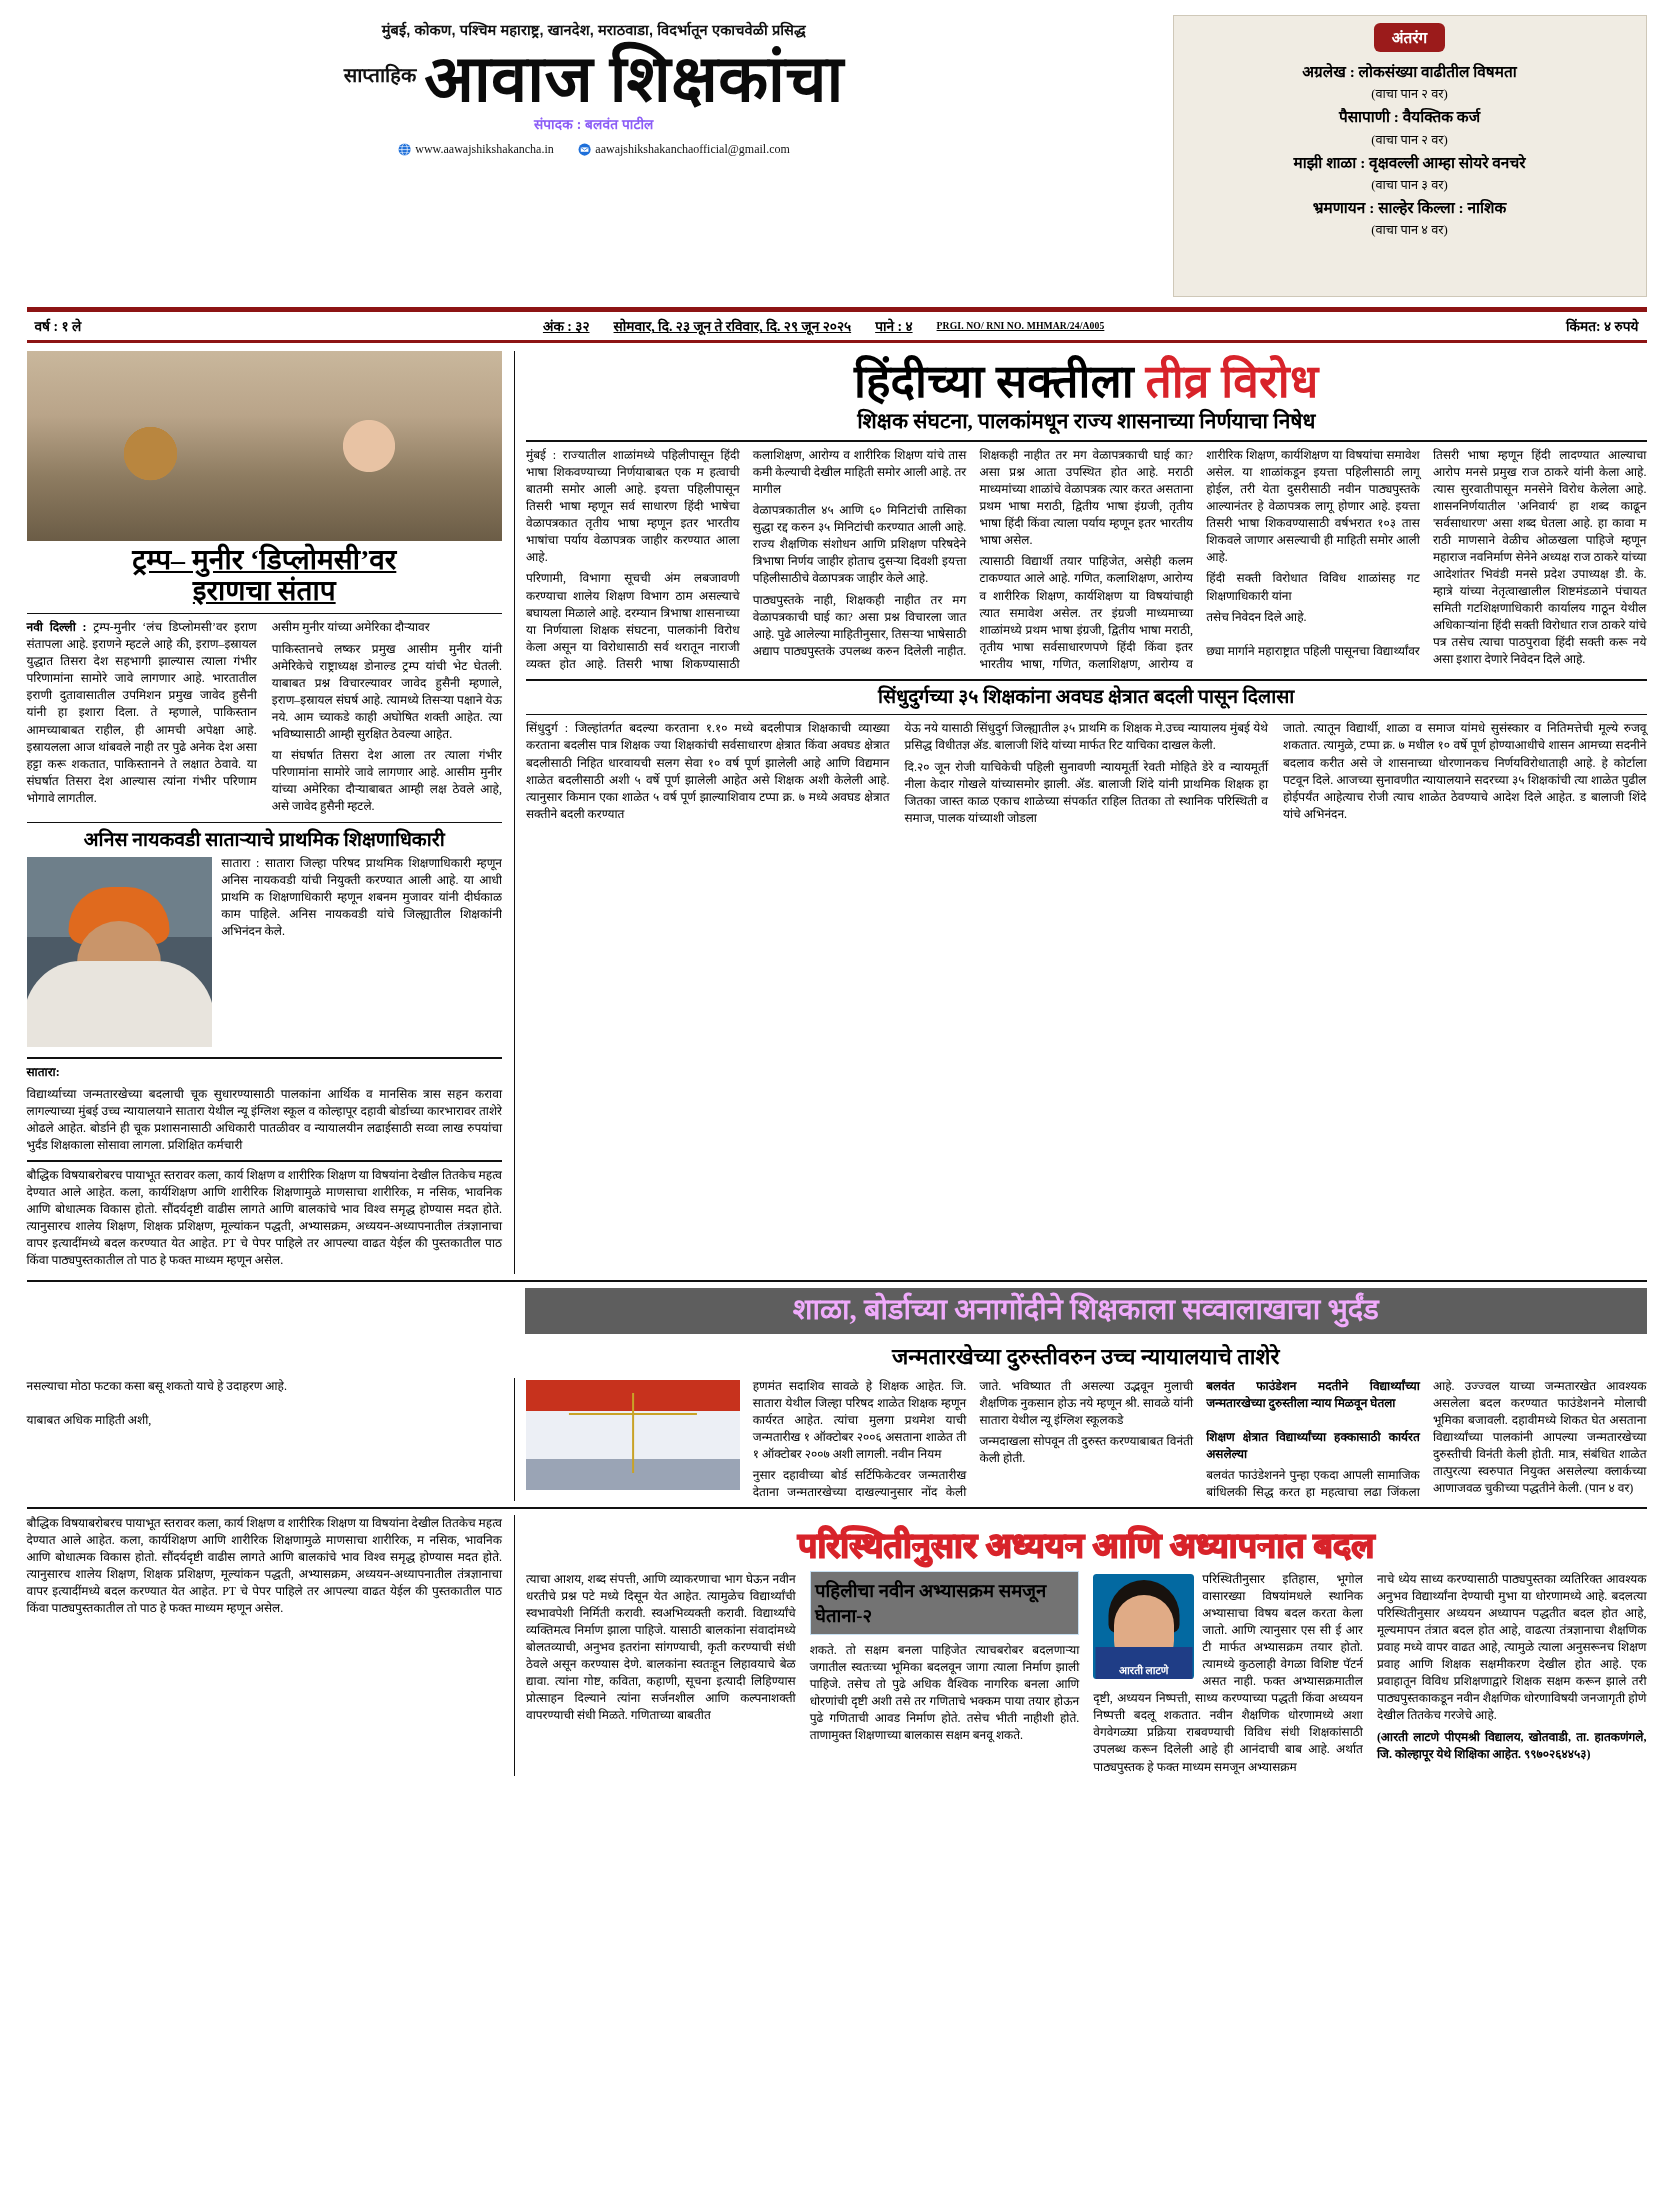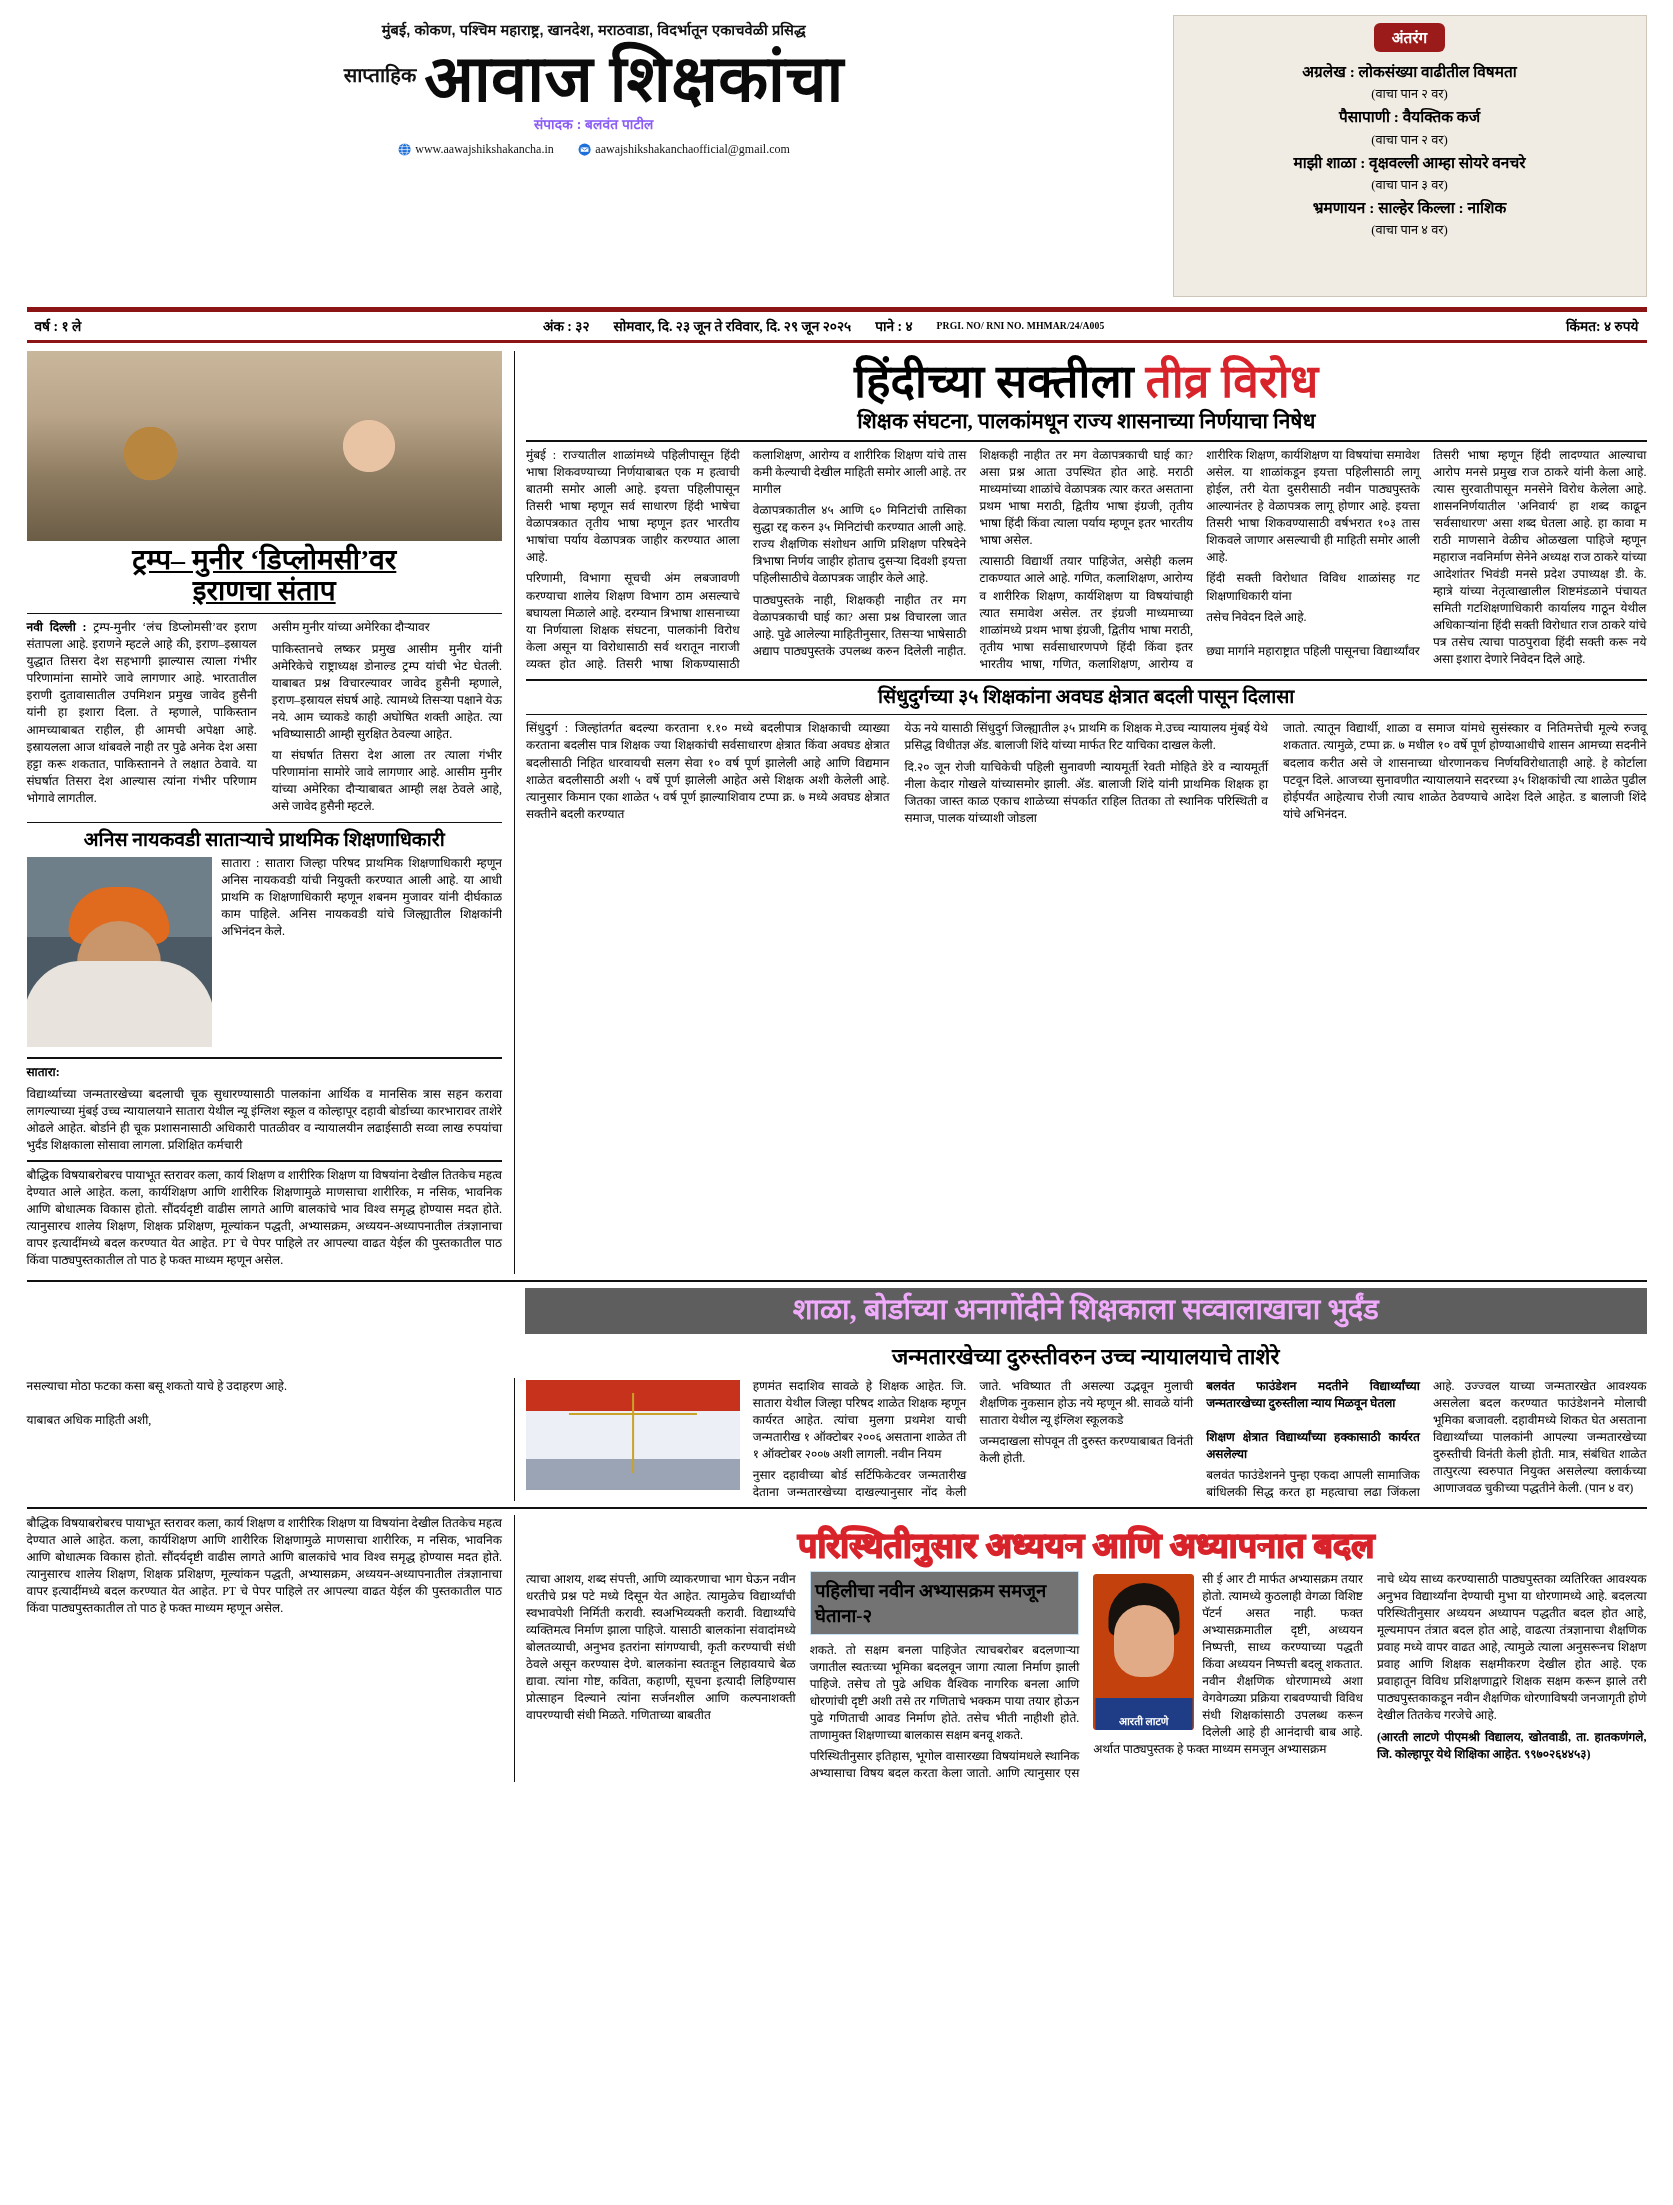--- a/index.html
+++ b/index.html
@@ -59,21 +59,21 @@
 
   
   .rule-thick { height: 4.9px; background:#8d1414; margin-top: 9.7px; }
   .rule-thin  { height: 2.2px;  background:#8d1414; }
   .inforow {
     display:flex; align-items:center; justify-content:space-between;
     padding: 4.9px 8px; font-family:"Liberation Serif", serif;
     font-size: 13.7px; font-weight:700;
   }
   .inforow .small { font-weight:700; font-size: 9.7px; letter-spacing:0.1px; }
-  .info-mid { display:flex; align-items:center; gap: 24px; }
+  .info-mid { display:flex; align-items:center; gap: 24px; text-decoration: underline; }
 
   
   .body-grid { display:flex; gap: 0px; margin-top: 8px; }
   .col-left  { width: 487px; padding-right: 11.5px; }
   .col-right { flex:1; padding-left: 11.5px; border-left: 1.3px solid #111; }
 
   .photo { width:100%; background:#d9d4cd; position:relative; overflow:hidden; }
   .photo-top { height: 190px;
     background:
       radial-gradient(circle at 26% 54%, #b9863f 0 26.5px, transparent 27px),
@@ -155,22 +155,22 @@
     position:relative; overflow:hidden; margin: 3.5px 0 5.3px;
   }
   .turban { position:absolute; left:50%; top:16%; transform:translateX(-50%);
     width:101px; height:57px; background:#e06a1e; border-radius:53px 53px 17.6px 17.6px; }
   .face { position:absolute; left:50%; top:34%; transform:translateX(-50%);
     width:84px; height:95px; background:#c9956a; border-radius:42px 42px 37px 37px; }
   .shirt { position:absolute; left:50%; bottom:0; transform:translateX(-50%);
     width:190px; height:86px; background:#e8e4dd; border-radius:57px 57px 0 0; }
 
   .photo-author {
-    float:left; width: 101px; height: 156px; margin: 2.6px 8px 3.5px 0;
-    background:#c2410c; position:relative; overflow:hidden; border-radius: 3.5px;
+    float:left; width: 101px; height: 105px; margin: 2.6px 8px 3.5px 0;
+    background:#0369a1; position:relative; overflow:hidden; border-radius: 3.5px;
     shape-outside: margin-box;
   }
   .pa-hair { position:absolute; left:50%; top:6%; transform:translateX(-50%);
     width:71px; height:53px; background:#18120e; border-radius:38px 38px 8.8px 8.8px; }
   .pa-face { position:absolute; left:50%; top:20%; transform:translateX(-50%);
     width:60px; height:72px; background:#e0ab86; border-radius:31px 31px 27px 27px; }
   .pa-body { position:absolute; left:50%; bottom:0; transform:translateX(-50%);
     width:97px; height:32px; background:#1f3d86; }
   .pa-caption {
     position:absolute; bottom:1.8px; left:0; right:0; text-align:center;

